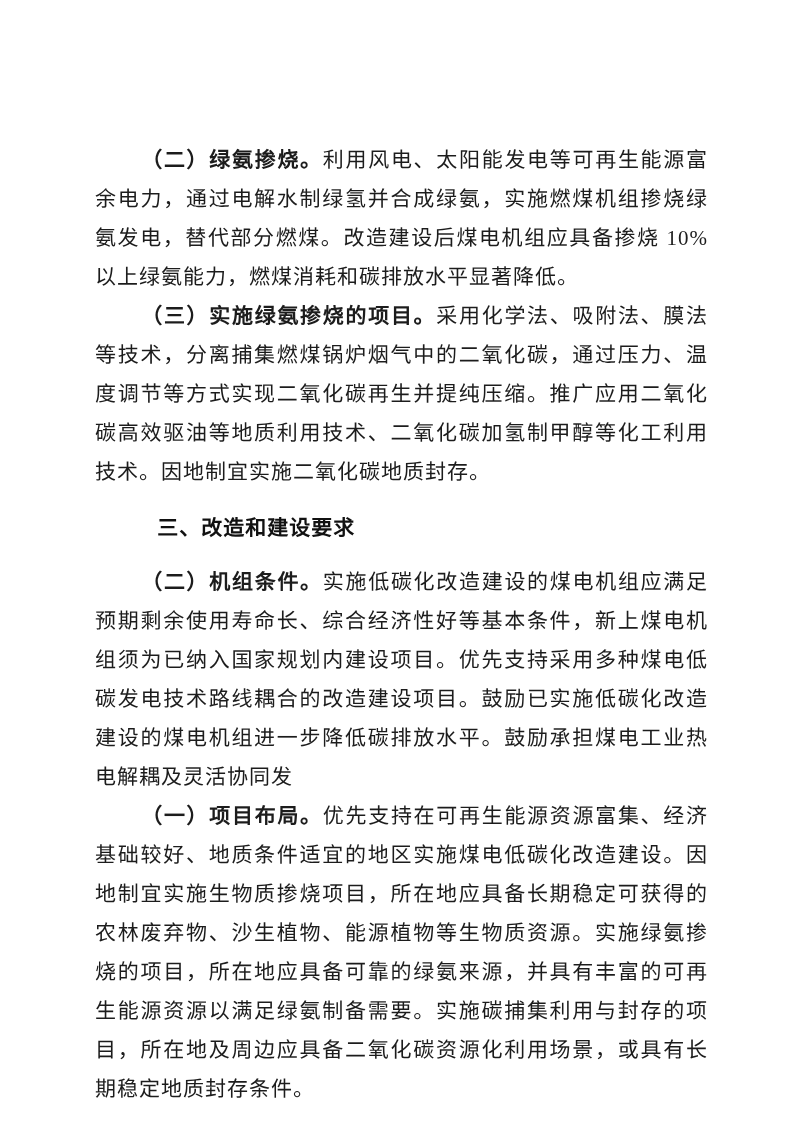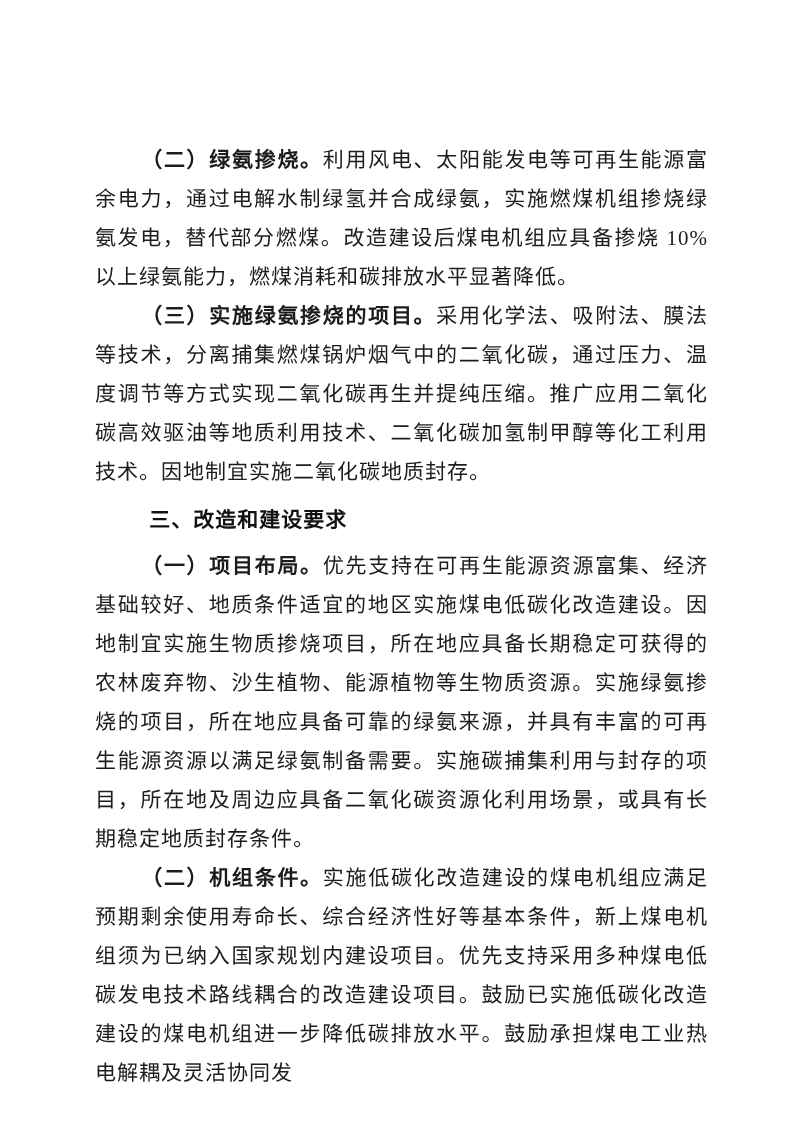--- a/index.html
+++ b/index.html
@@ -26,38 +26,38 @@
     letter-spacing: 1px;
     text-align: justify;
     text-justify: inter-ideograph;
     text-indent: 2.2em;
     word-break: break-all;
   }
   .body-para .lead {
     font-weight: bold;
   }
   .heading {
-    margin: 8px;
+    margin: 16px;
     font-family: "Liberation Sans", "DejaVu Sans", sans-serif;
     font-size: 21px;
     font-weight: bold;
     line-height: 39px;
     letter-spacing: 1px;
     text-indent: 2.2em;
     color: #111111;
   }
 </style>
 </head>
 <body>
 
 <div class="page">
 
   <p class="body-para"><span class="lead">（二）绿氨掺烧。</span><span>利用风电、太阳能发电等可再生能源富余电力，通过电解水制绿氢并合成绿氨，实施燃煤机组掺烧绿氨发电，替代部分燃煤。改造建设后煤电机组应具备掺烧 10%以上绿氨能力，燃煤消耗和碳排放水平显著降低。</span></p>
 
   <p class="body-para"><span class="lead">（三）实施绿氨掺烧的项目。</span><span>采用化学法、吸附法、膜法等技术，分离捕集燃煤锅炉烟气中的二氧化碳，通过压力、温度调节等方式实现二氧化碳再生并提纯压缩。推广应用二氧化碳高效驱油等地质利用技术、二氧化碳加氢制甲醇等化工利用技术。因地制宜实施二氧化碳地质封存。</span></p>
 
   <h2 class="heading">三、改造和建设要求</h2>
 
+  <p class="body-para"><span class="lead">（二）机组条件。</span><span>实施低碳化改造建设的煤电机组应满足预期剩余使用寿命长、综合经济性好等基本条件，新上煤电机组须为已纳入国家规划内建设项目。优先支持采用多种煤电低碳发电技术路线耦合的改造建设项目。鼓励已实施低碳化改造建设的煤电机组进一步降低碳排放水平。鼓励承担煤电工业热电解耦及灵活协同发</span></p>
+
   <p class="body-para"><span class="lead">（一）项目布局。</span><span>优先支持在可再生能源资源富集、经济基础较好、地质条件适宜的地区实施煤电低碳化改造建设。因地制宜实施生物质掺烧项目，所在地应具备长期稳定可获得的农林废弃物、沙生植物、能源植物等生物质资源。实施绿氨掺烧的项目，所在地应具备可靠的绿氨来源，并具有丰富的可再生能源资源以满足绿氨制备需要。实施碳捕集利用与封存的项目，所在地及周边应具备二氧化碳资源化利用场景，或具有长期稳定地质封存条件。</span></p>
-
-  <p class="body-para"><span class="lead">（二）机组条件。</span><span>实施低碳化改造建设的煤电机组应满足预期剩余使用寿命长、综合经济性好等基本条件，新上煤电机组须为已纳入国家规划内建设项目。优先支持采用多种煤电低碳发电技术路线耦合的改造建设项目。鼓励已实施低碳化改造建设的煤电机组进一步降低碳排放水平。鼓励承担煤电工业热电解耦及灵活协同发</span></p>
 
 </div>
 
 </body></html>

